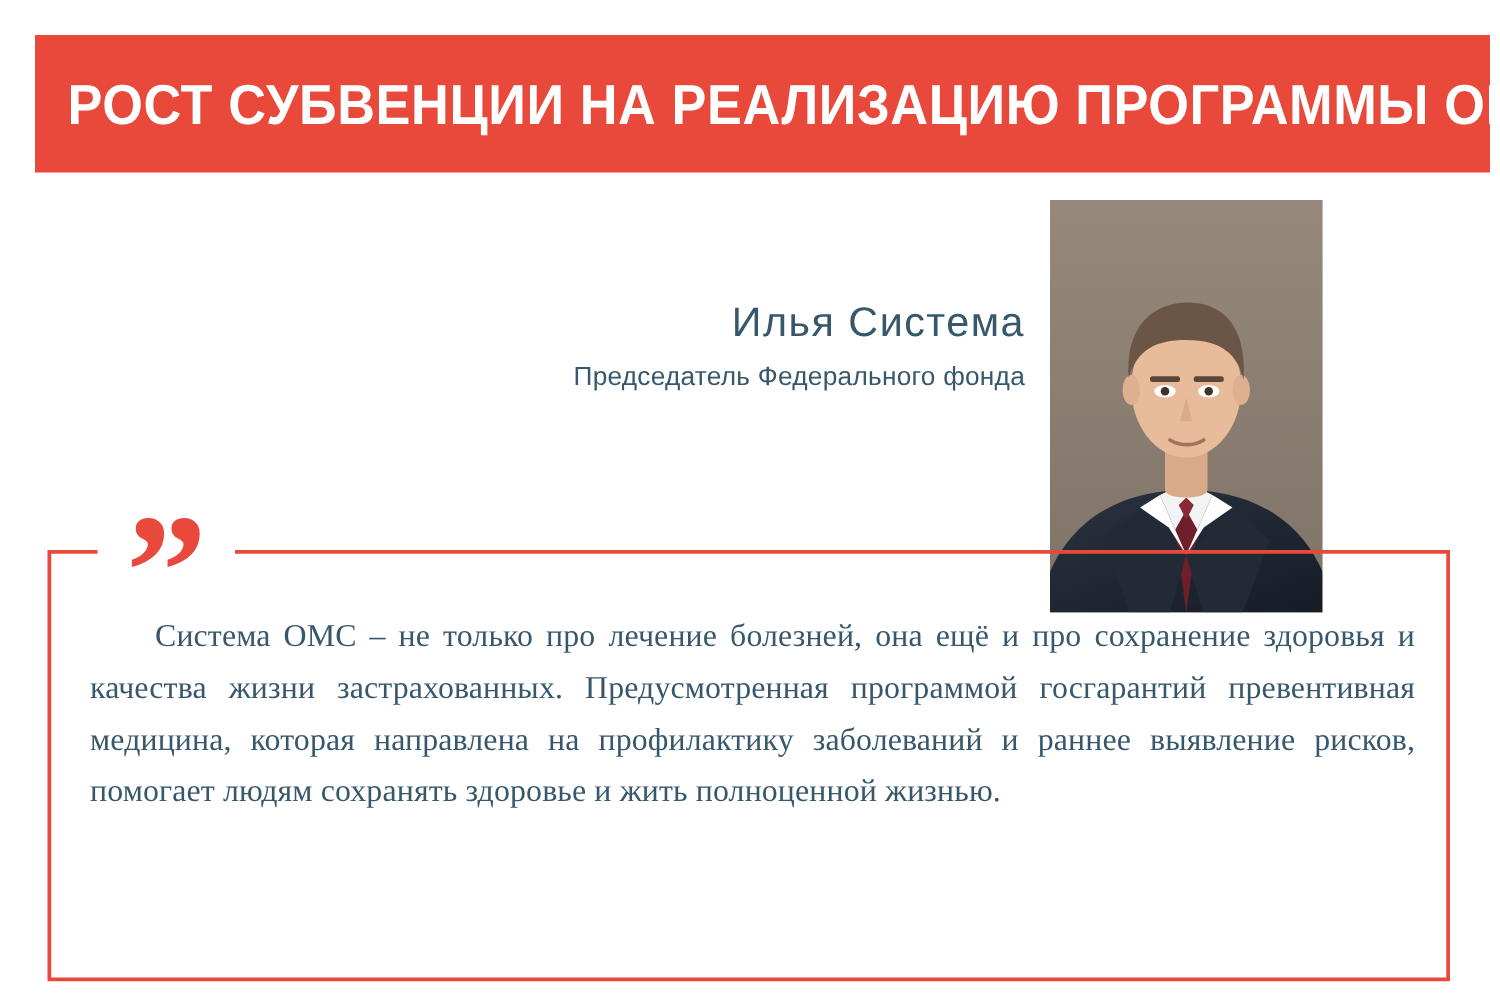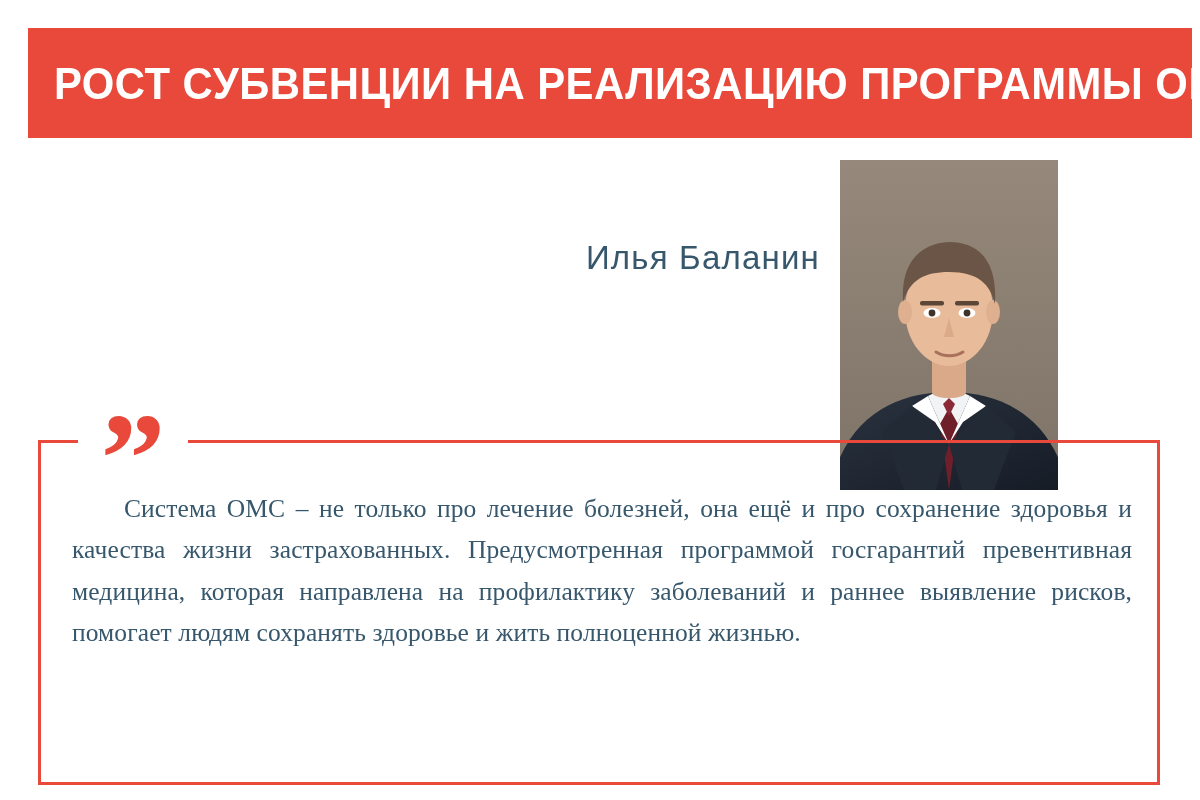--- a/index.html
+++ b/index.html
@@ -128,22 +128,23 @@
 </head>
 <body>
 
 <div class="card">
 
   <div class="header-band">
     <div class="header-title">РОСТ СУБВЕНЦИИ НА РЕАЛИЗАЦИЮ ПРОГРАММЫ ОМС</div>
   </div>
 
   <div class="speaker">
-    <div class="speaker-name">Илья Баланин</div>
+    <div class="speaker-name">Илья Система</div>
     <div class="speaker-role">
+      <div>Председатель Федерального фонда</div>
     </div>
   </div>
 
   <div class="portrait">
     <svg width="218" height="330" viewBox="0 0 218 330" xmlns="http://www.w3.org/2000/svg" aria-hidden="true">
       <defs>
         <linearGradient id="bgGrad" x1="0" y1="0" x2="0" y2="1">
           <stop offset="0%" stop-color="#96897c"></stop>
           <stop offset="100%" stop-color="#7d7366"></stop>
         </linearGradient>

